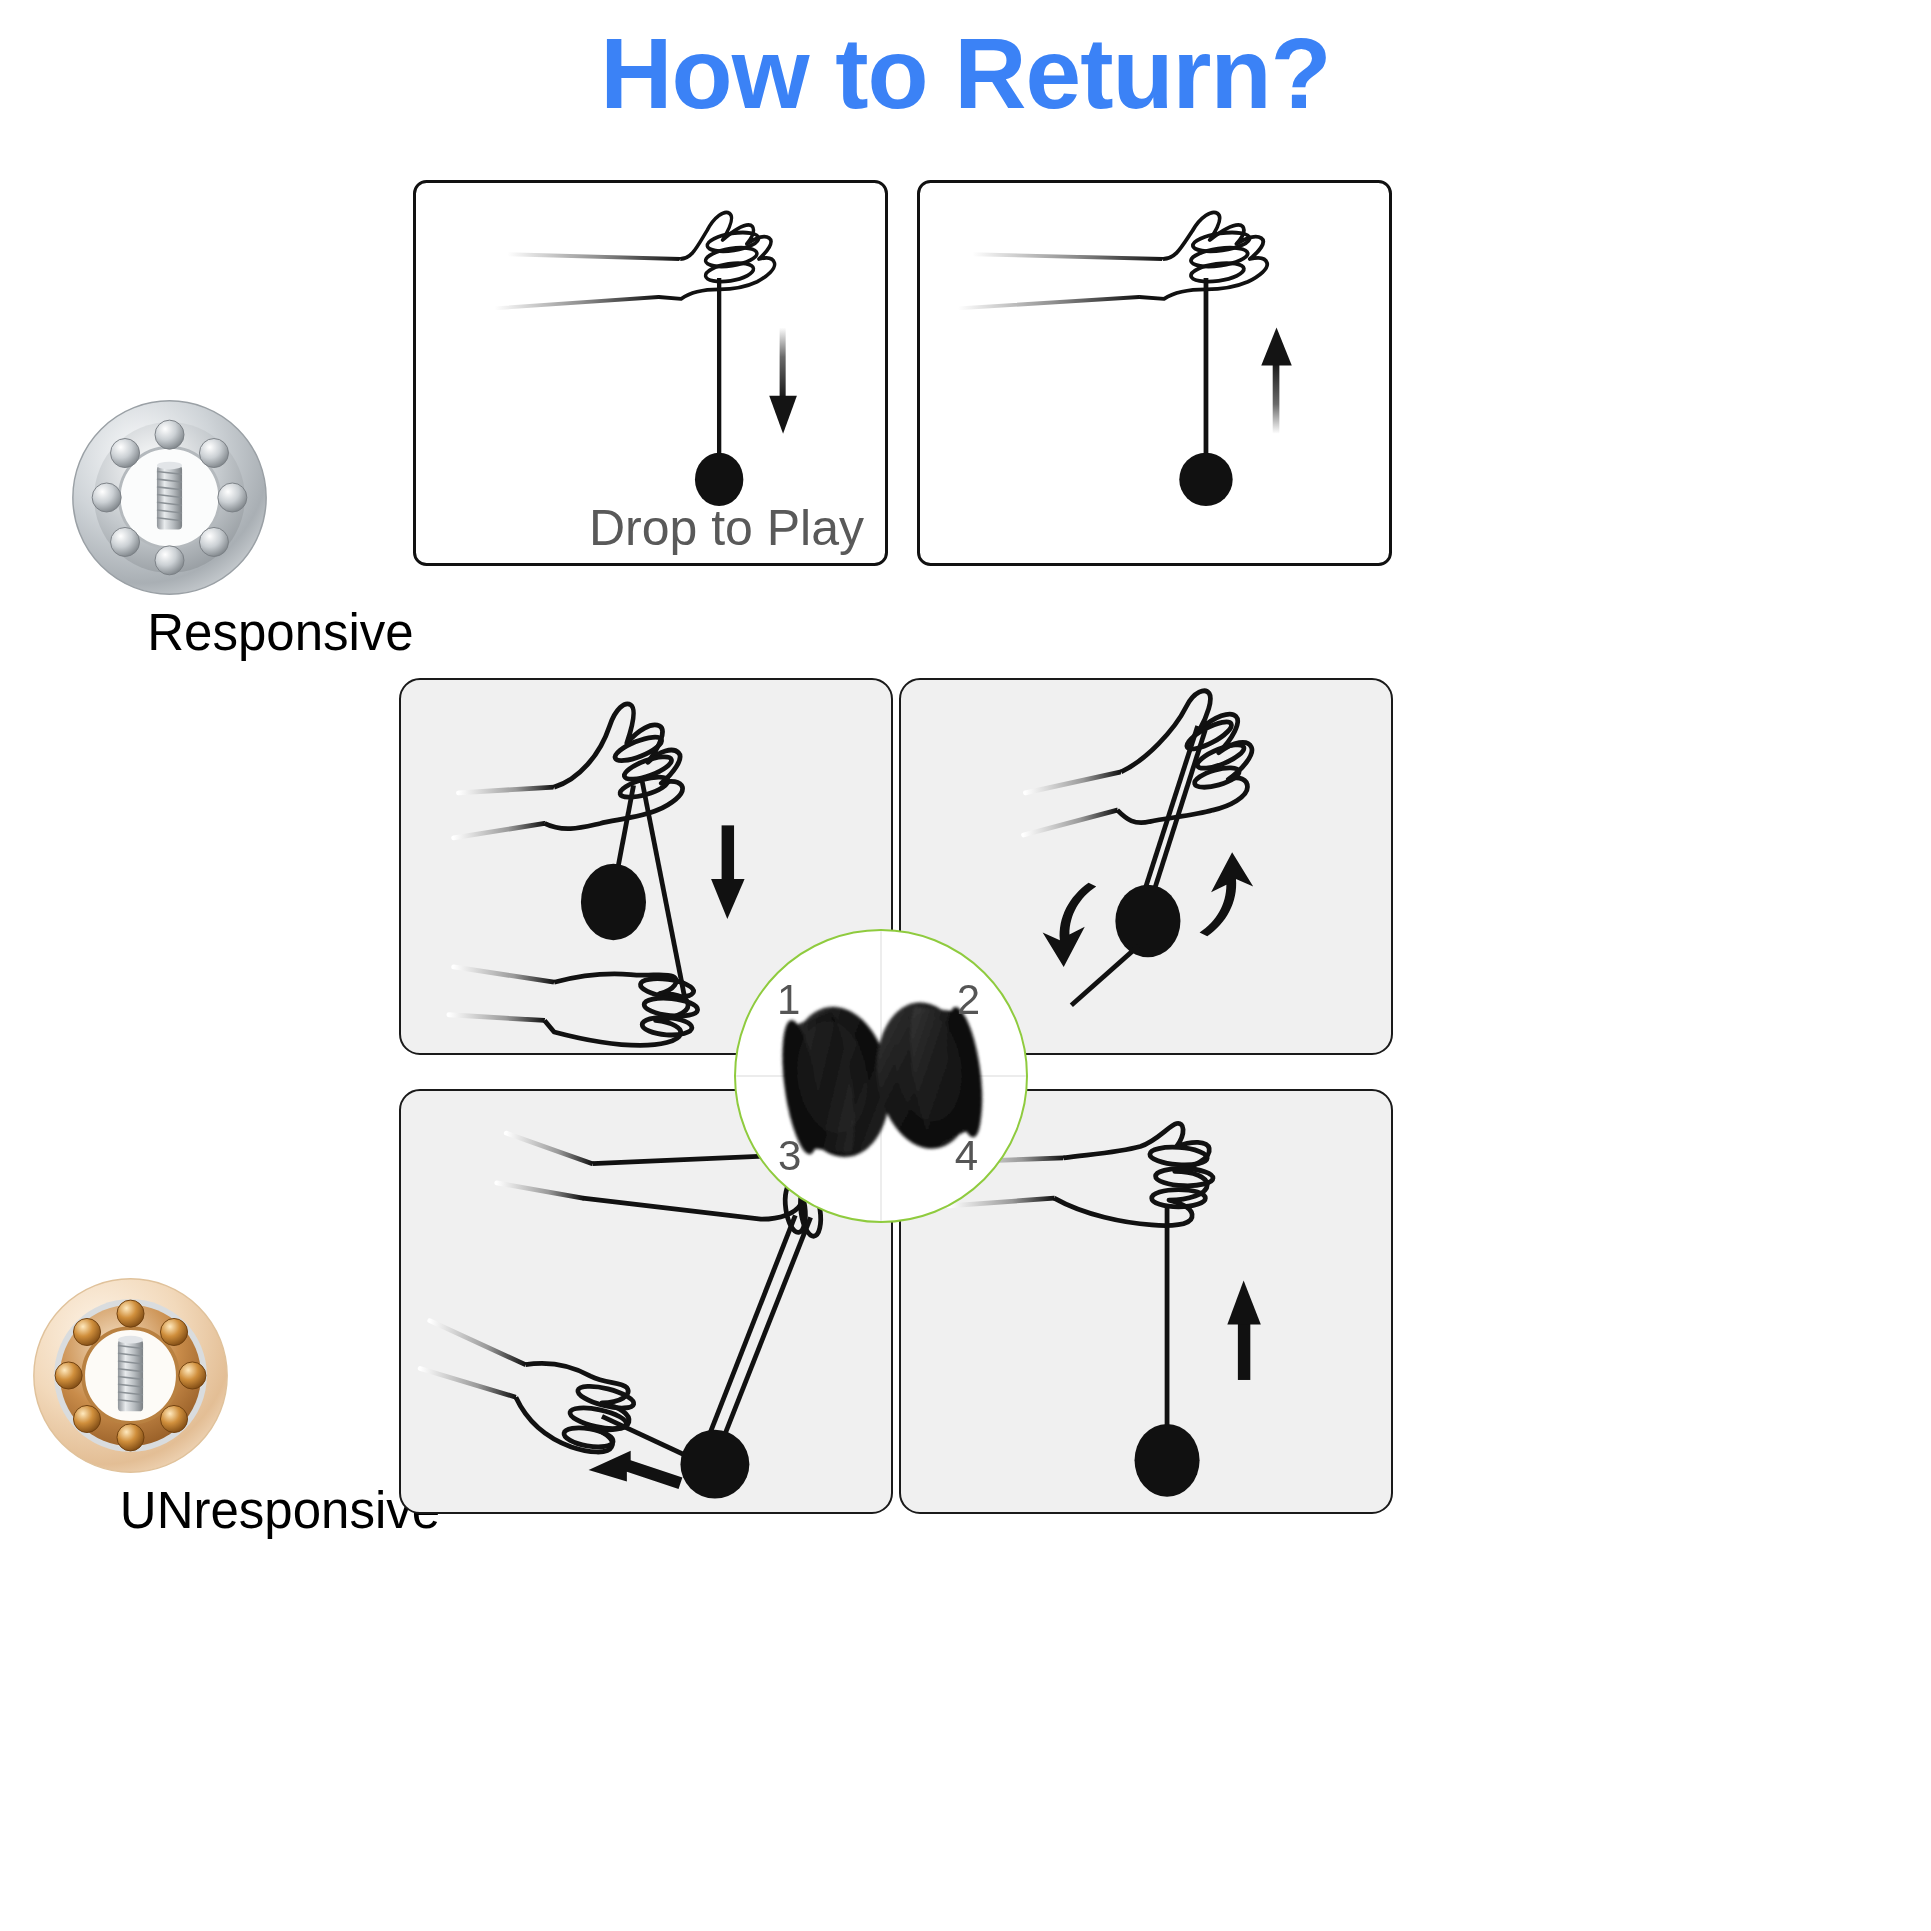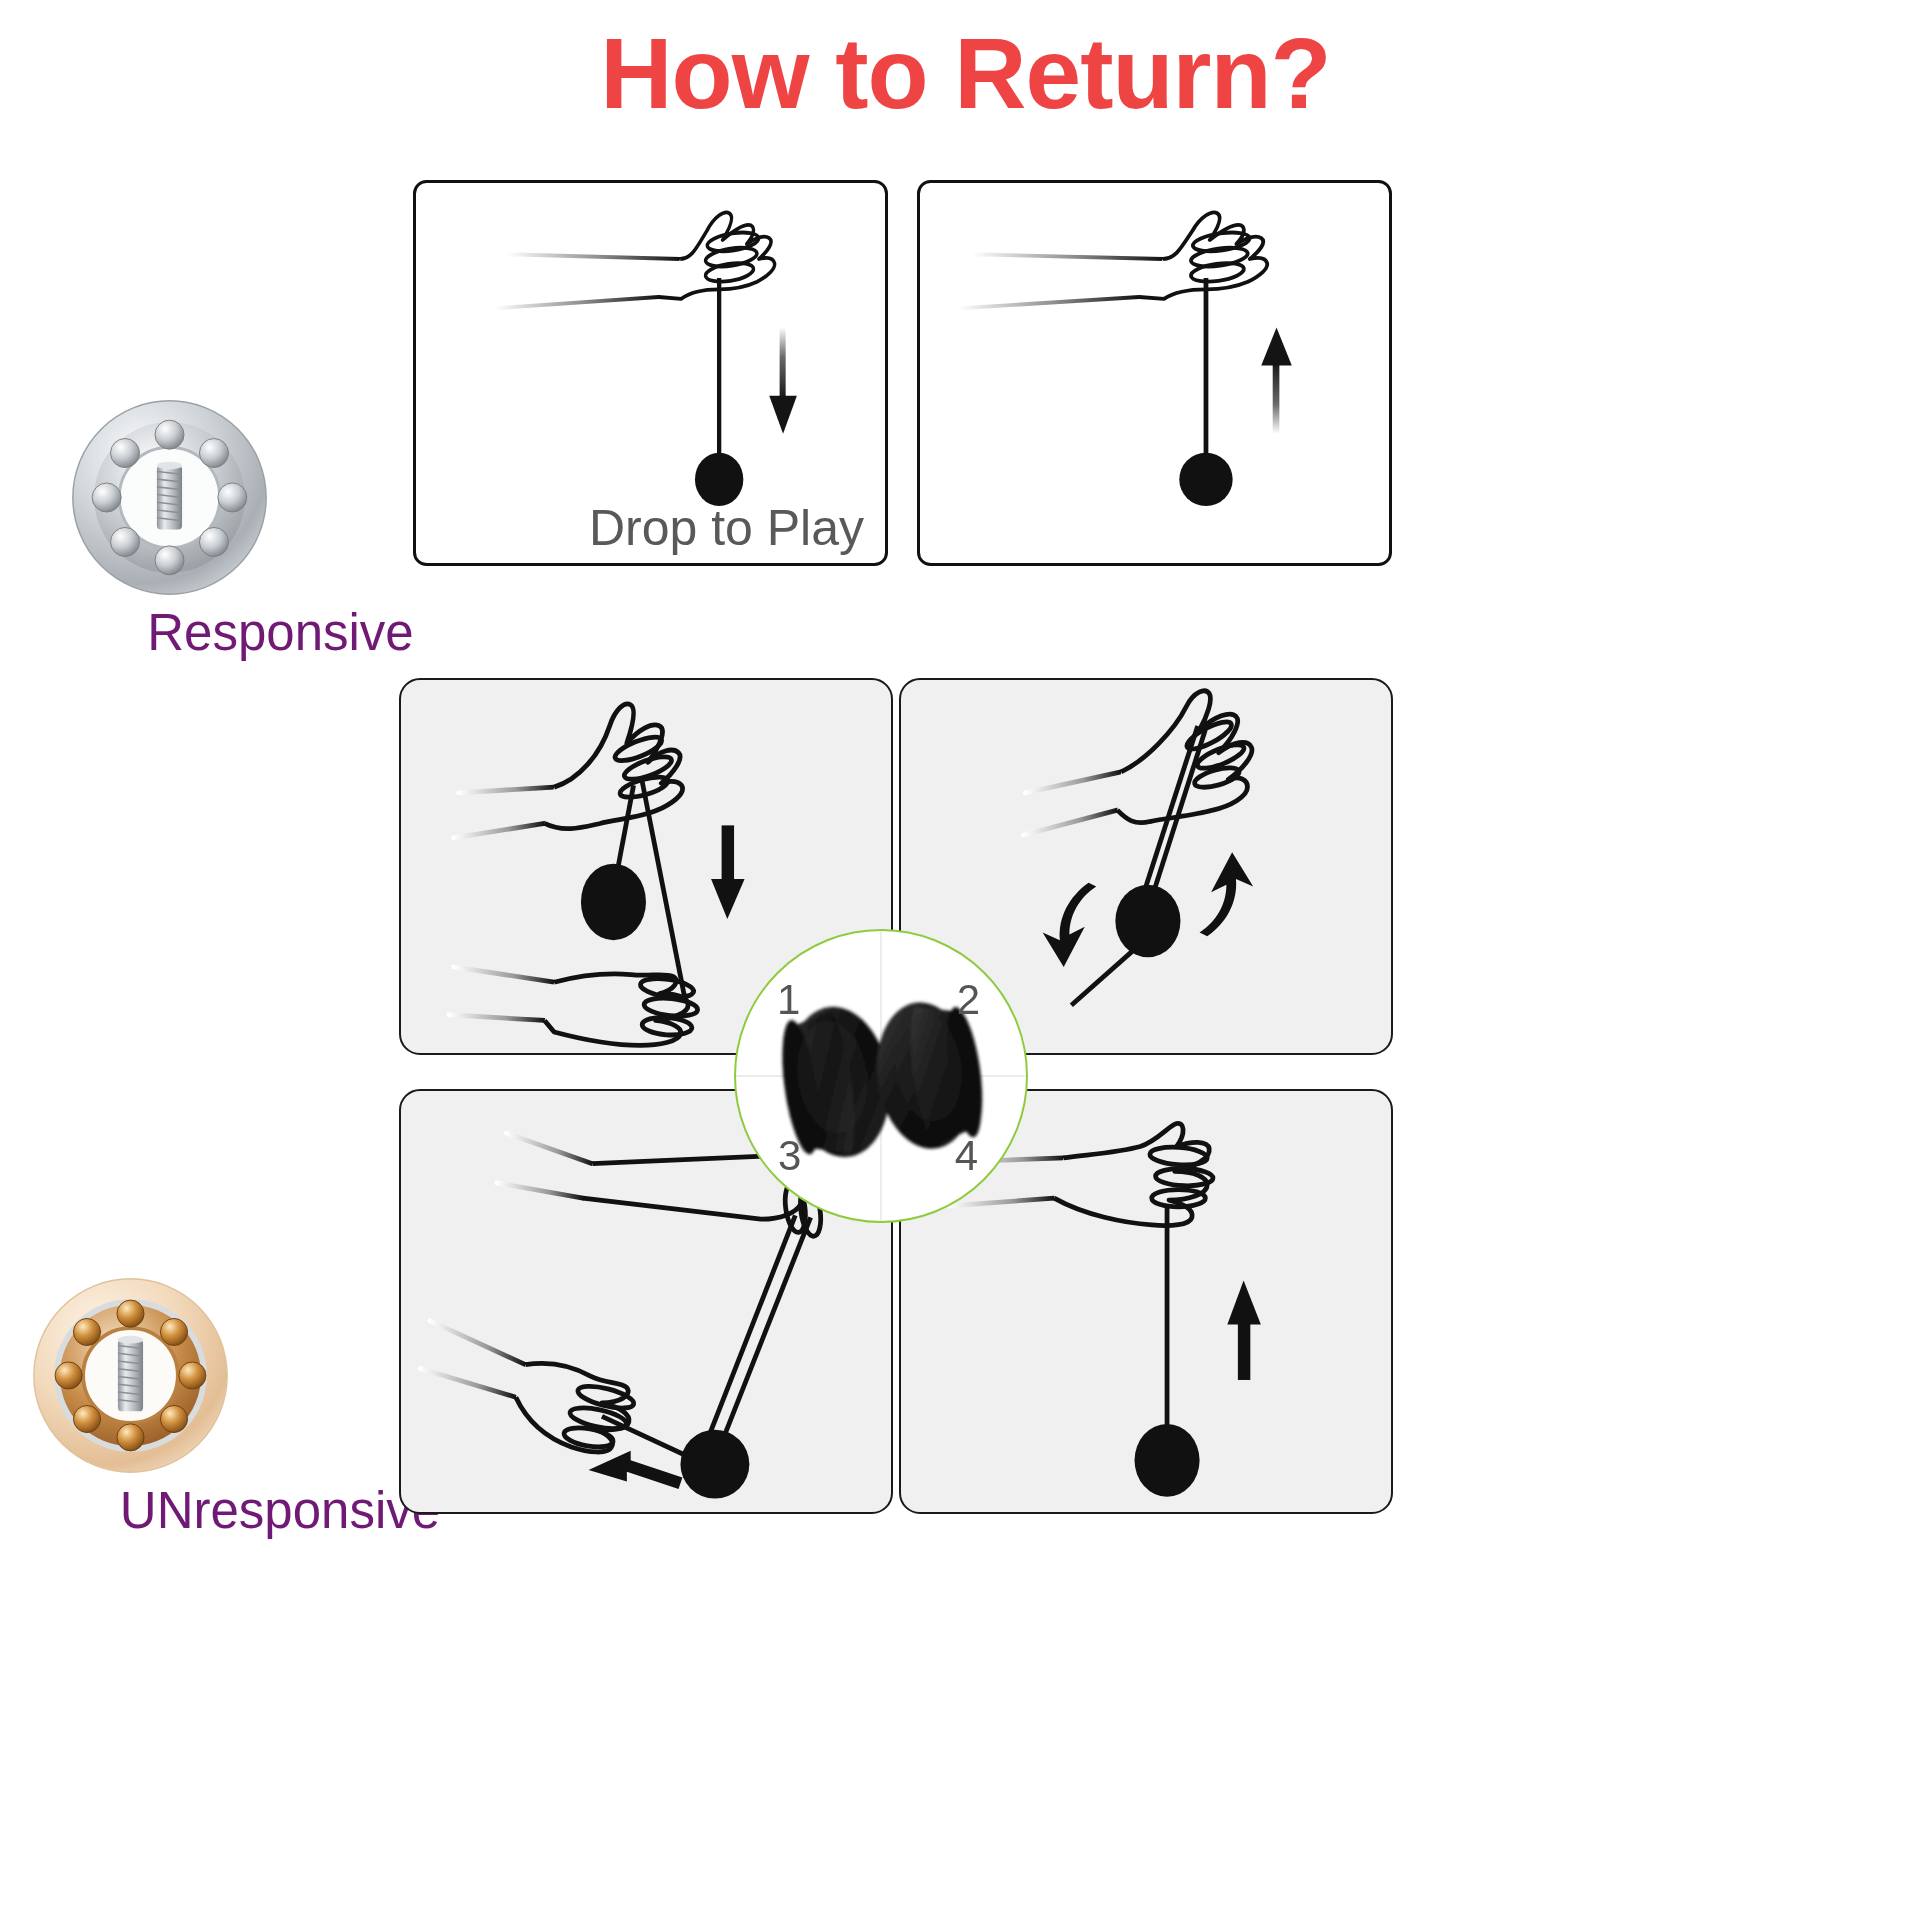--- a/index.html
+++ b/index.html
@@ -7,29 +7,29 @@
     width:1931px;height:1931px;
     background:#ffffff;
     font-family:"Liberation Sans", sans-serif;
     position:relative;
     overflow:hidden;
   }
   #page-title{
     position:absolute;left:0;top:21px;width:1931px;
     text-align:center;
     font-size:100px;font-weight:bold;
-    color:#ef4444;
+    color:#3b82f6;
     letter-spacing:-1px;
     line-height:1.05;
   }
 
   
   .side-block{position:absolute;text-align:center;}
   .side-label{
-    color:#701a75;
+    color:#000000;
     font-size:51px;
     line-height:1.1;
     margin-top:5.8px;
     white-space:nowrap;
   }
   #responsive-block{left:68px;top:396px;width:425px;}
   #unresponsive-block{left:29px;top:1274px;width:502px;}
 
   .bearing{position:relative;margin:0 auto;}
   .bearing svg{display:block;}

